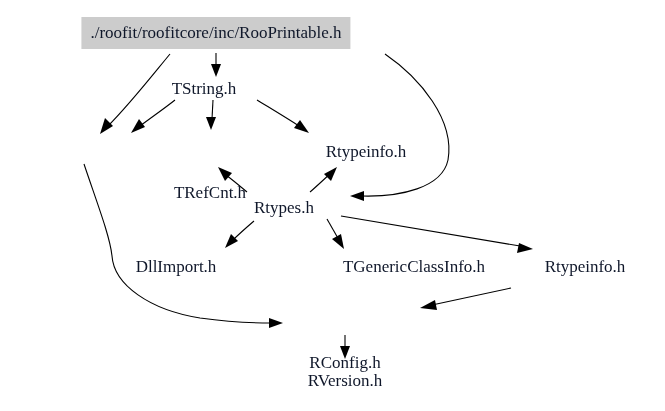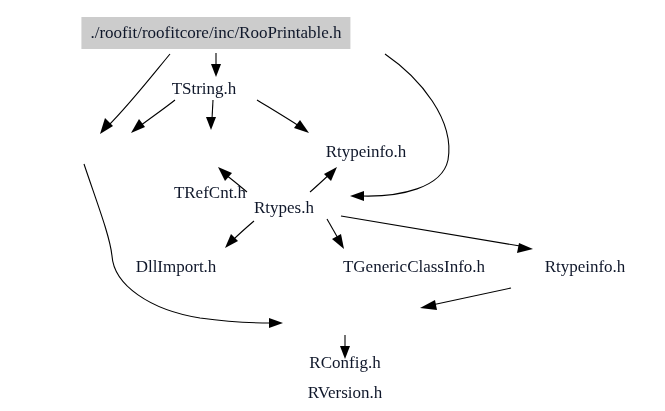--- a/index.html
+++ b/index.html
@@ -154,17 +154,17 @@
   </div>
 
   <div class="node" style="left:585px; top:266px;text-align:right;">
     <span>Rtypeinfo.h</span>
   </div>
 
   <div class="node" style="left:345px; top:322px;margin-top:40px;">
     <span>RConfig.h</span>
   </div>
 
-  <div class="node" style="left:345px; top:380px;margin-top:12px;">
+  <div class="node" style="left:345px; top:380px;">
     <span>RVersion.h</span>
   </div>
 
 </div>
 
 </body></html>

